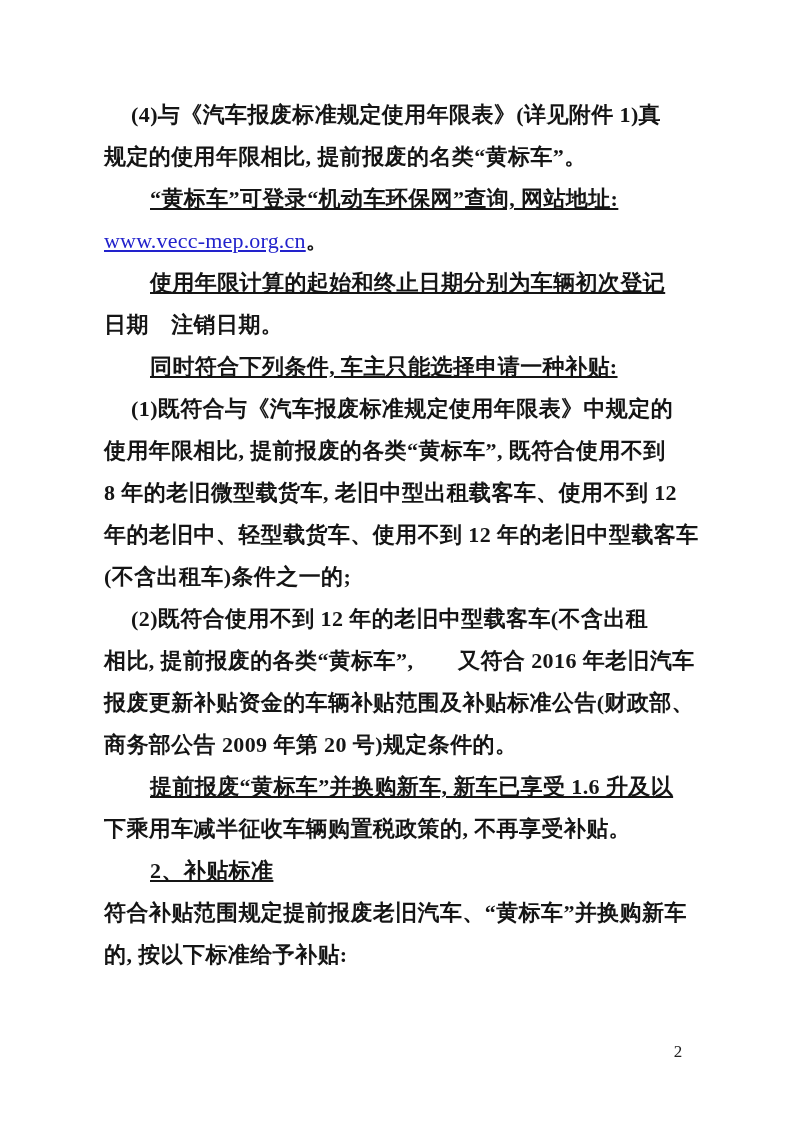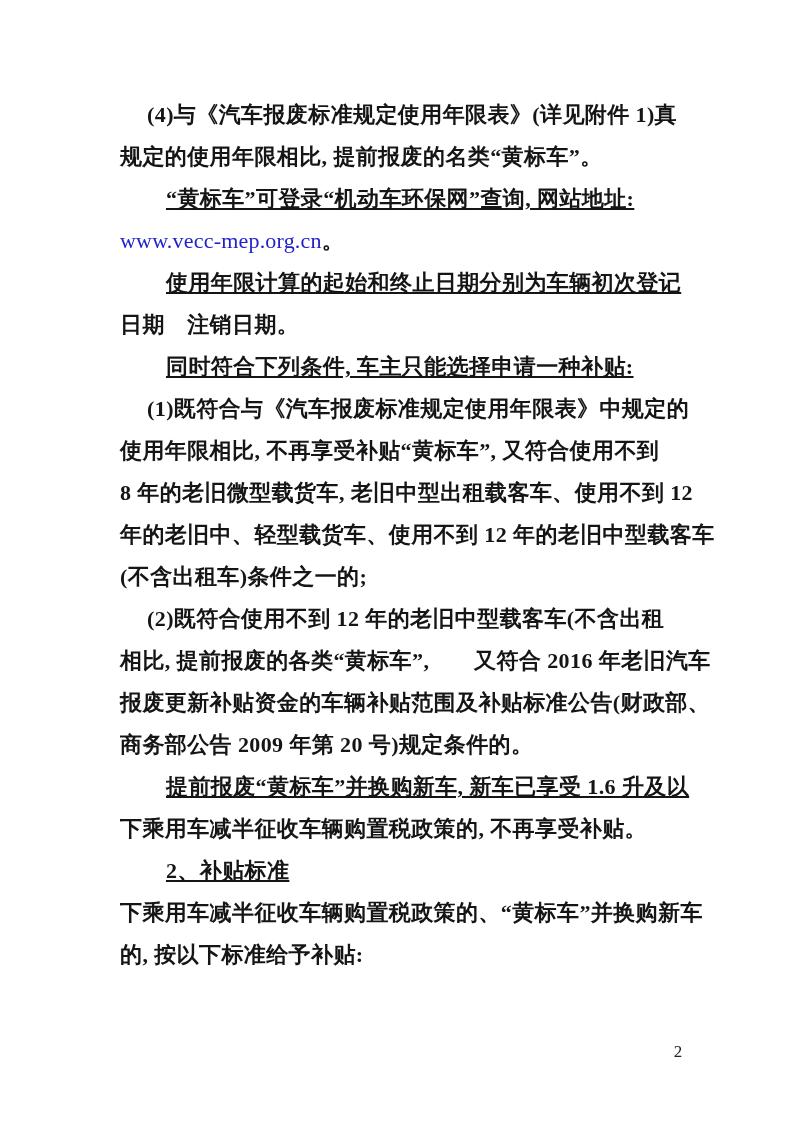--- a/index.html
+++ b/index.html
@@ -11,40 +11,41 @@
     position: relative;
     width: 800px;
     height: 1132px;
     background: #ffffff;
     overflow: hidden;
     font-family: "Liberation Serif", "DejaVu Serif", serif;
     color: #151515;
   }
   .content {
     position: absolute;
-    left: 120px;
+    left: 104px;
     top: 94px;
     width: 596px;
   }
   .line {
     margin: 0;
     height: 42px;
     line-height: 42px;
     font-size: 22px;
     font-weight: 600;
     letter-spacing: 0.4px;
     white-space: pre;
   }
   
   .ind2 { text-indent: 46px; text-decoration: underline; }
   
   .ind1 { text-indent: 27px; }
   .link {
     color: #2222cc;
     font-weight: 400;
+    text-decoration: underline;
     letter-spacing: 0.2px;
     cursor: pointer;
   }
   .link-suffix {
     color: #151515;
   }
   .page-number {
     position: absolute;
     left: 668px;
     top: 1042px;
@@ -66,34 +67,34 @@
 
     <p class="line ind2">“黄标车”可登录“机动车环保网”查询, 网站地址:</p>
     <p class="line"><a class="link">www.vecc-mep.org.cn</a><span class="link-suffix">。</span></p>
 
     <p class="line ind2">使用年限计算的起始和终止日期分别为车辆初次登记</p>
     <p class="line">日期　注销日期。</p>
 
     <p class="line ind2">同时符合下列条件, 车主只能选择申请一种补贴:</p>
 
     <p class="line ind1">(1)既符合与《汽车报废标准规定使用年限表》中规定的</p>
-    <p class="line">使用年限相比, 不再享受补贴“黄标车”, 又符合使用不到</p>
+    <p class="line">使用年限相比, 提前报废的各类“黄标车”, 既符合使用不到</p>
     <p class="line">8 年的老旧微型载货车, 老旧中型出租载客车、使用不到 12</p>
     <p class="line">年的老旧中、轻型载货车、使用不到 12 年的老旧中型载客车</p>
     <p class="line">(不含出租车)条件之一的;</p>
 
     <p class="line ind1">(2)既符合使用不到 12 年的老旧中型载客车(不含出租</p>
     <p class="line">相比, 提前报废的各类“黄标车”,　　又符合 2016 年老旧汽车</p>
     <p class="line">报废更新补贴资金的车辆补贴范围及补贴标准公告(财政部、</p>
     <p class="line">商务部公告 2009 年第 20 号)规定条件的。</p>
 
     <p class="line ind2">提前报废“黄标车”并换购新车, 新车已享受 1.6 升及以</p>
     <p class="line">下乘用车减半征收车辆购置税政策的, 不再享受补贴。</p>
 
     <p class="line ind2">2、补贴标准</p>
 
-    <p class="line">下乘用车减半征收车辆购置税政策的、“黄标车”并换购新车</p>
+    <p class="line">符合补贴范围规定提前报废老旧汽车、“黄标车”并换购新车</p>
     <p class="line">的, 按以下标准给予补贴:</p>
 
   </div>
 
   <div class="page-number">2</div>
 </div>
 
 </body></html>

